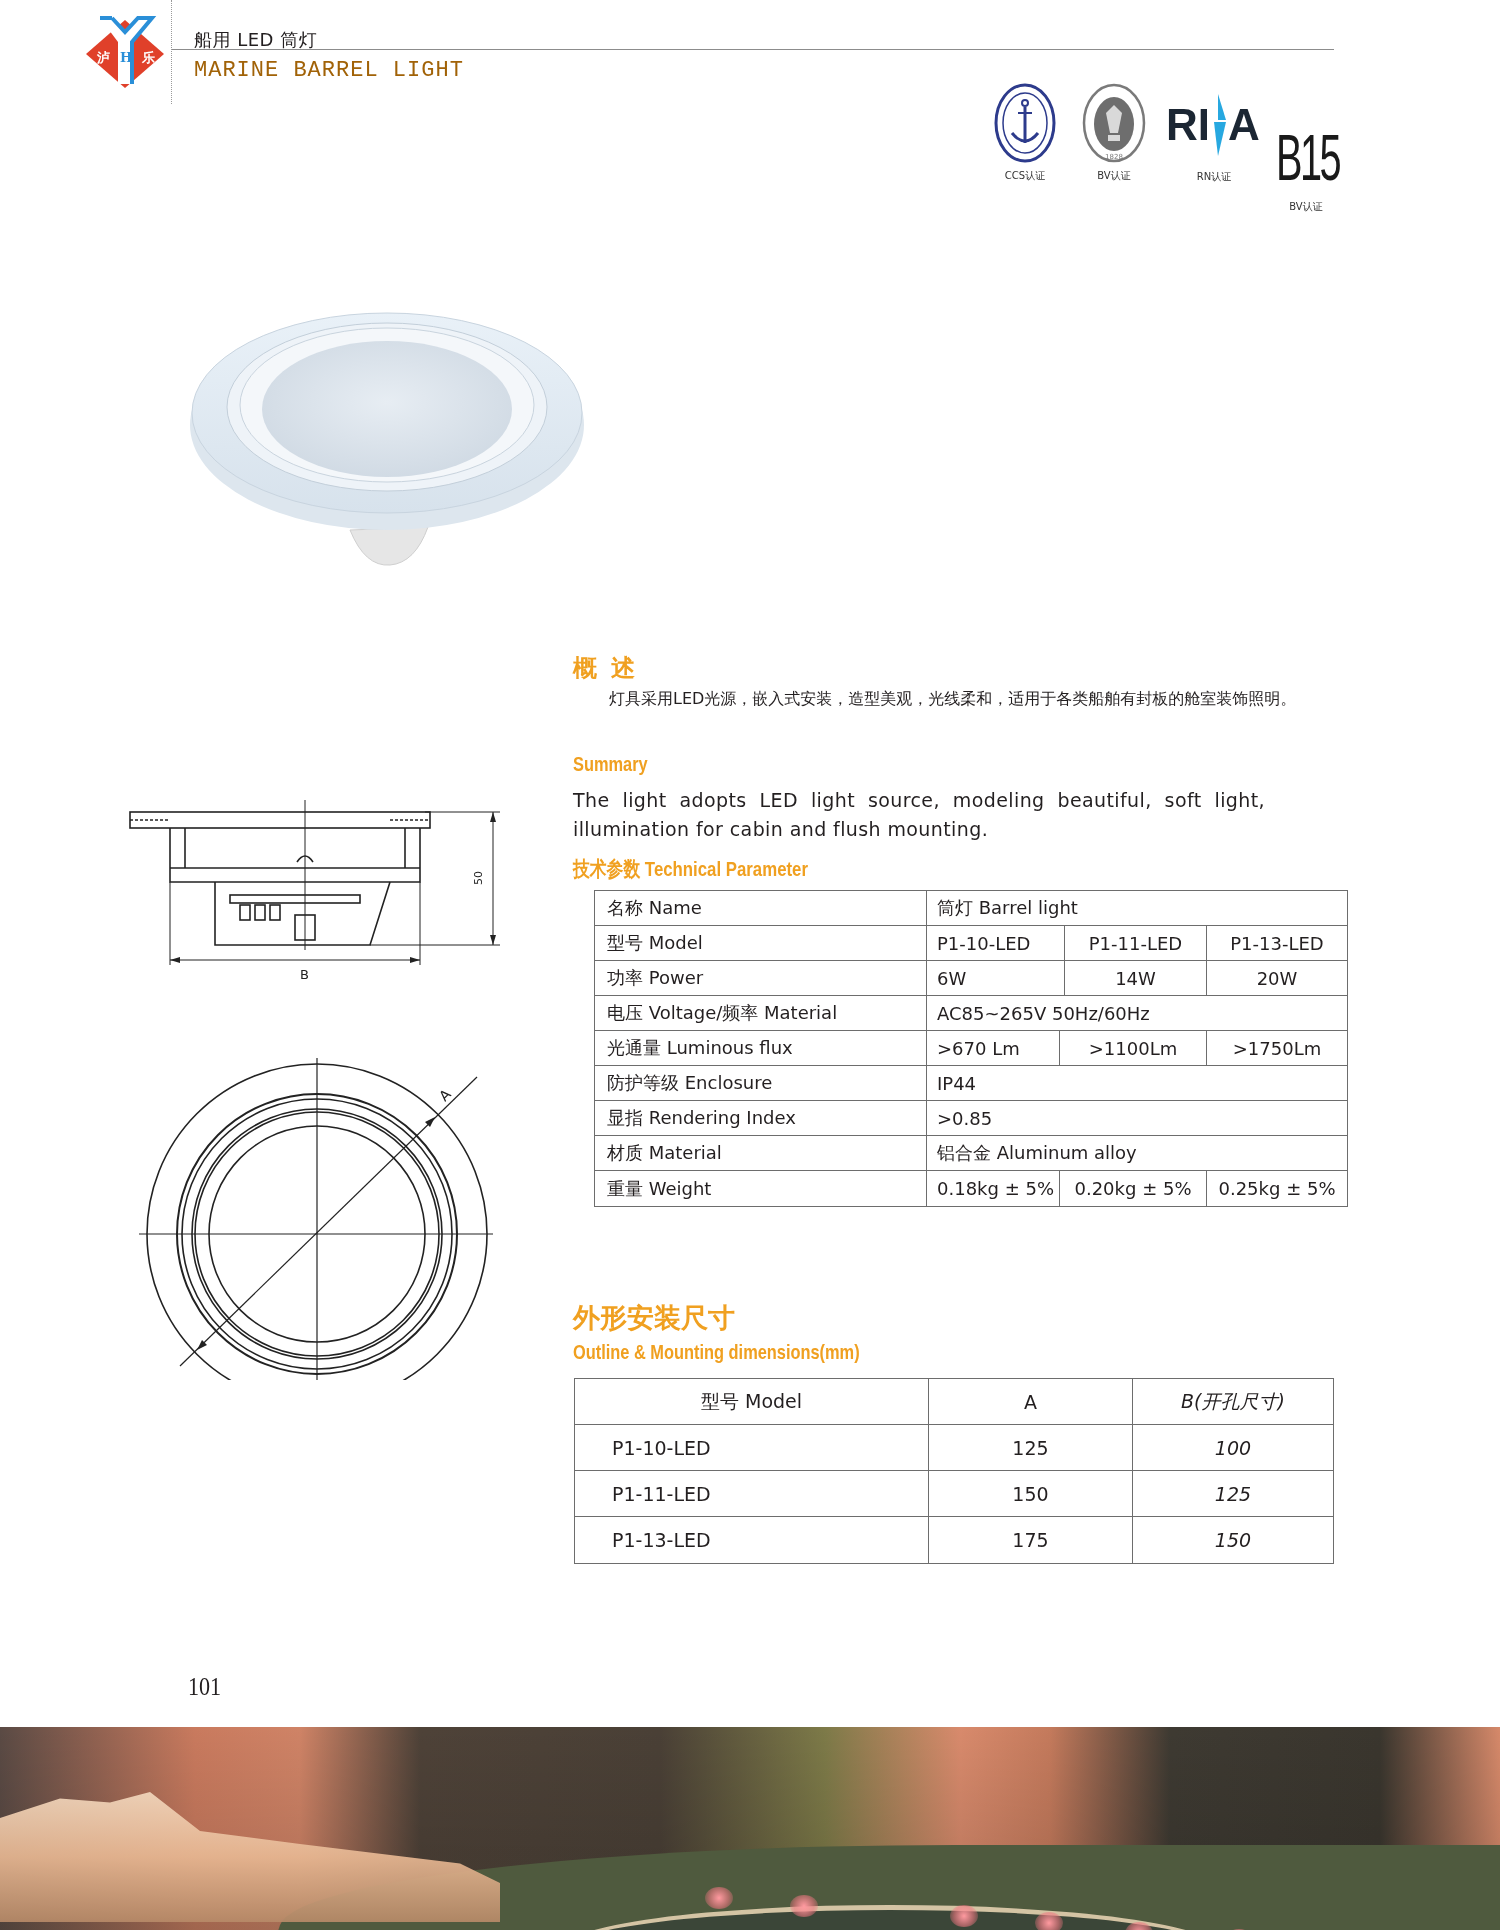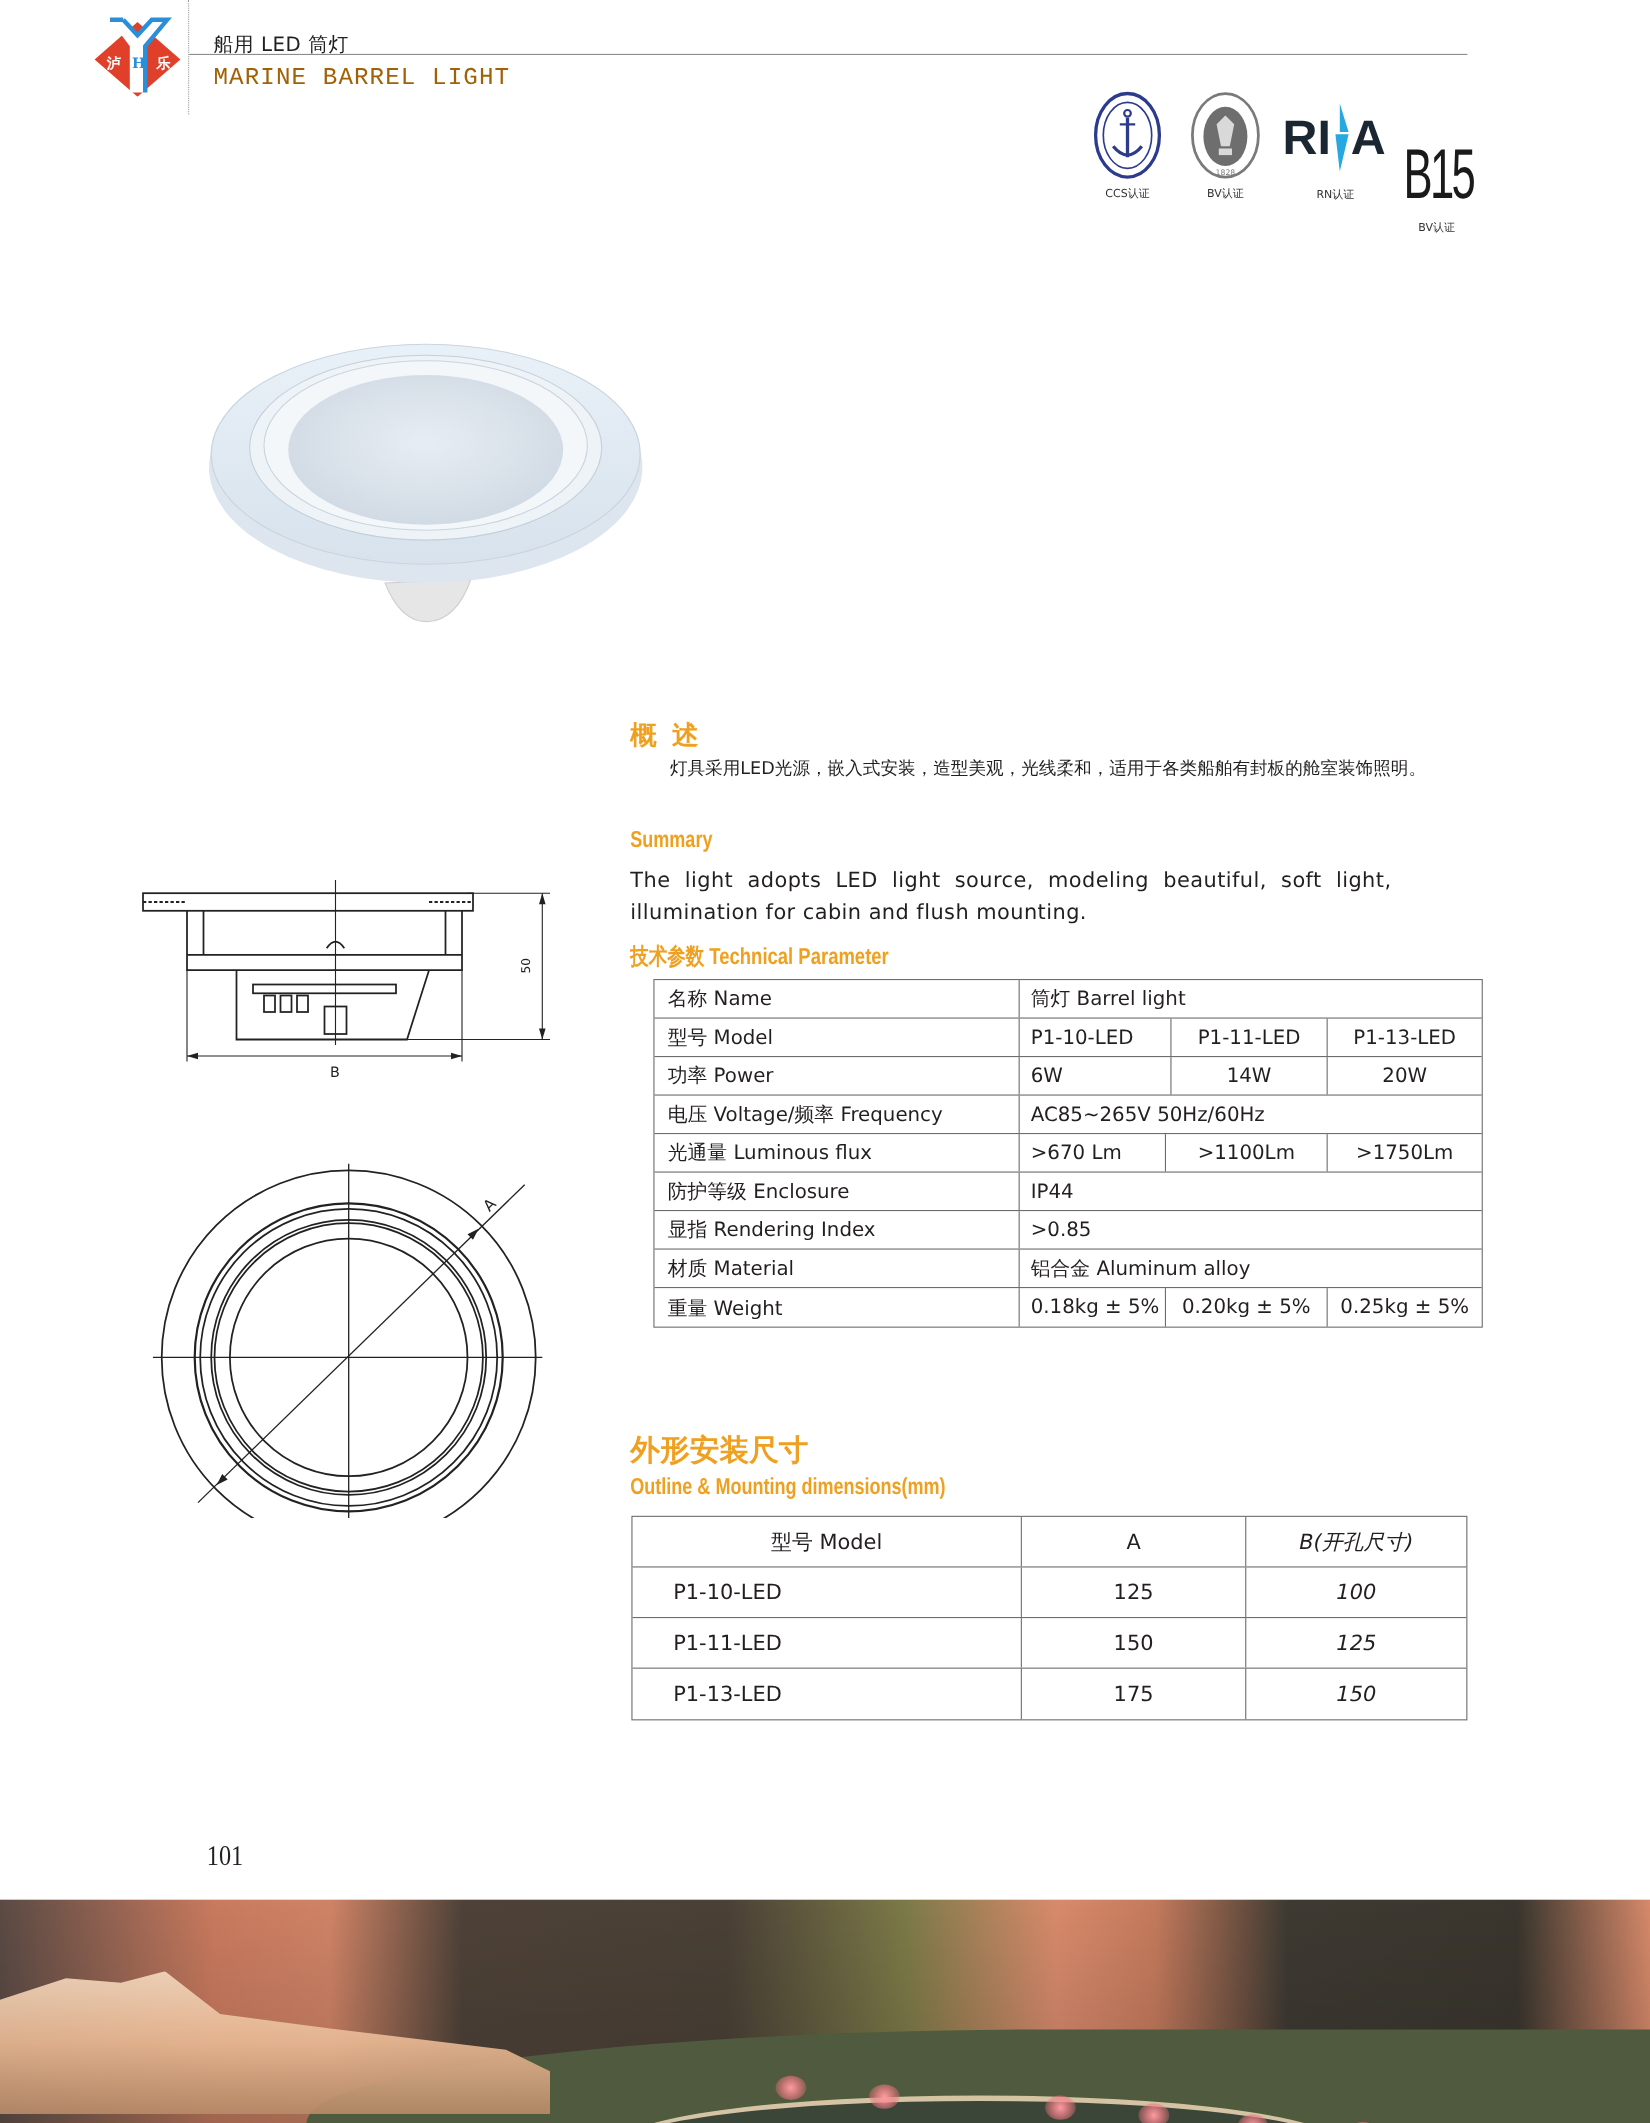--- a/index.html
+++ b/index.html
@@ -228,21 +228,21 @@
     <div class="c-b">P1-11-LED</div>
     <div class="c-c">P1-13-LED</div>
   </div>
   <div class="srow">
     <div class="c-label">功率 Power</div>
     <div class="c-a">6W</div>
     <div class="c-b">14W</div>
     <div class="c-c">20W</div>
   </div>
   <div class="srow">
-    <div class="c-label">电压 Voltage/频率 Frequency</div>
+    <div class="c-label">电压 Voltage/频率 Material</div>
     <div class="c-span">AC85~265V 50Hz/60Hz</div>
   </div>
   <div class="srow">
     <div class="c-label">光通量 Luminous flux</div>
     <div class="c-a2">&gt;670 Lm</div>
     <div class="c-b2">&gt;1100Lm</div>
     <div class="c-c">&gt;1750Lm</div>
   </div>
   <div class="srow">
     <div class="c-label">防护等级 Enclosure</div>

